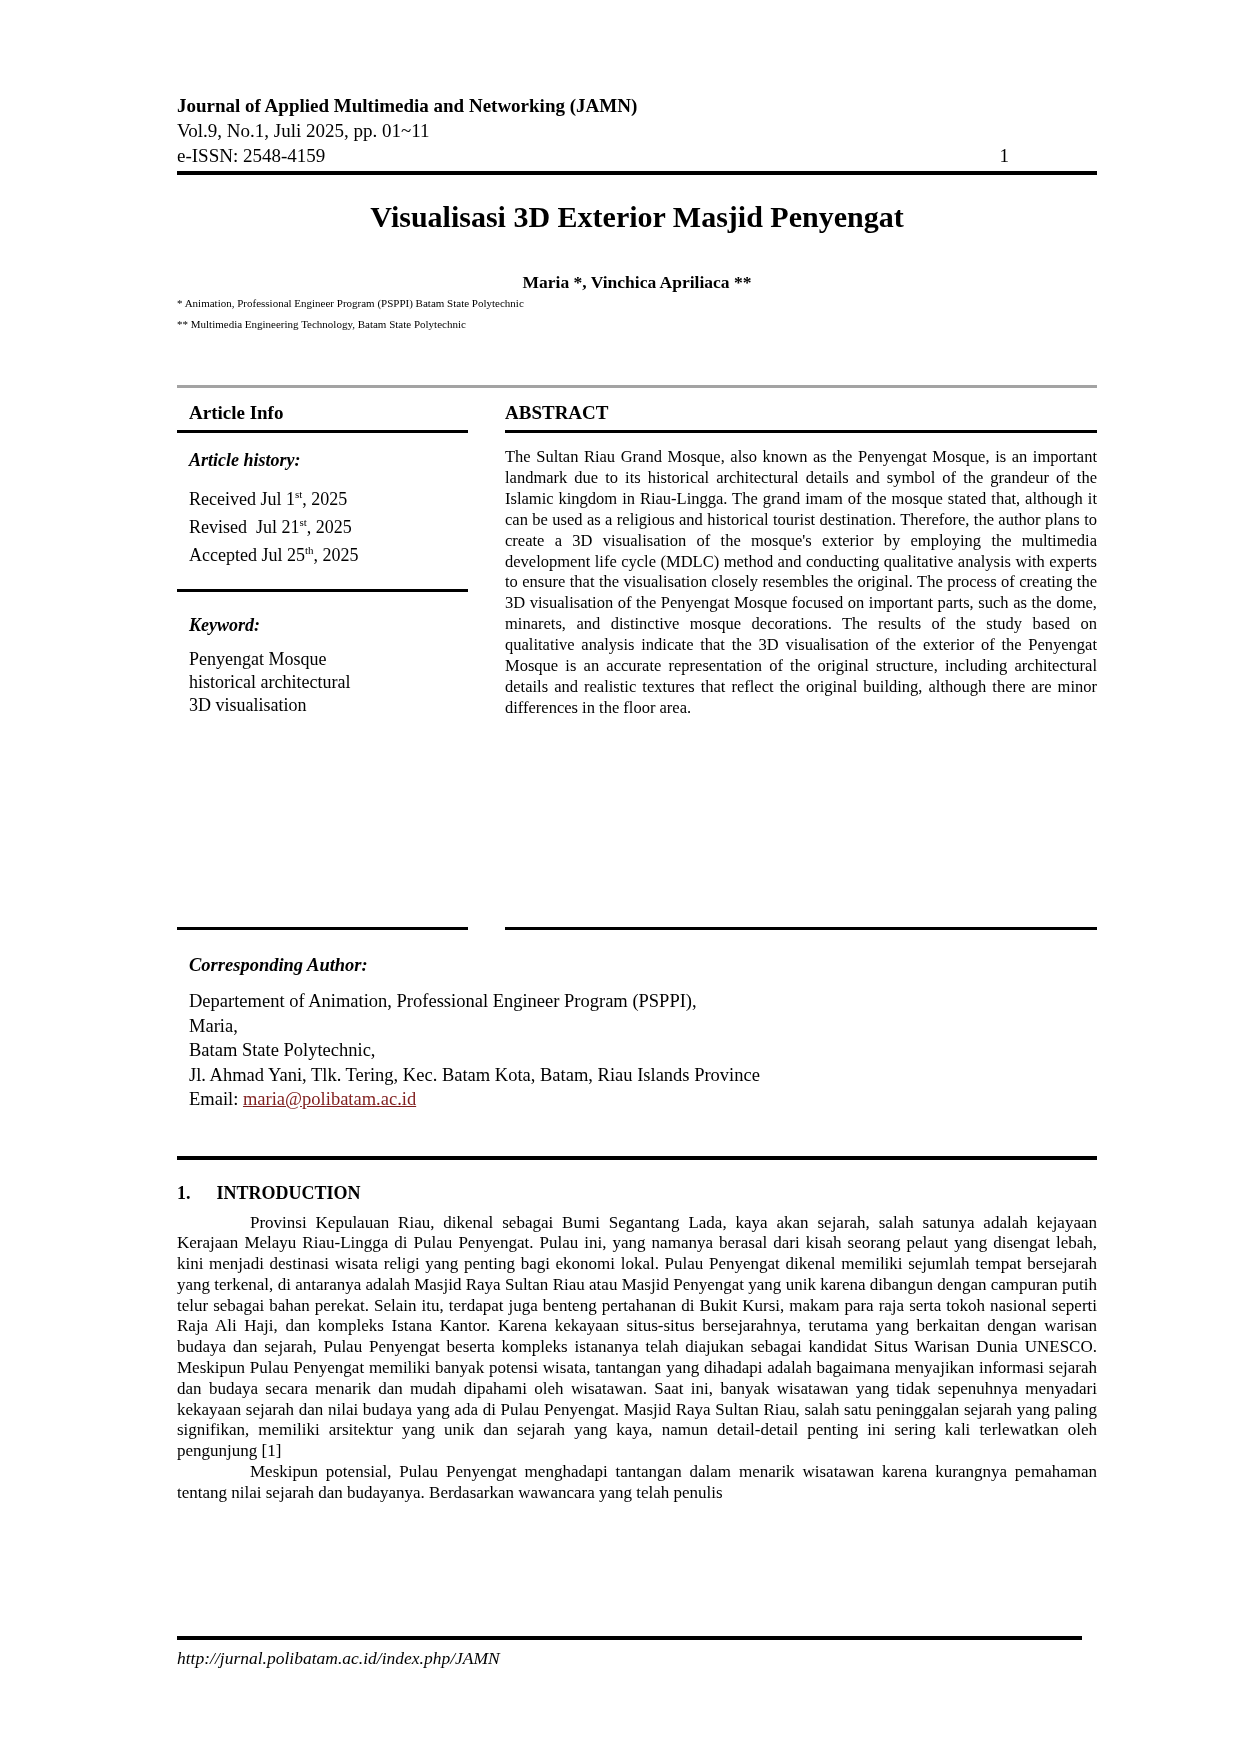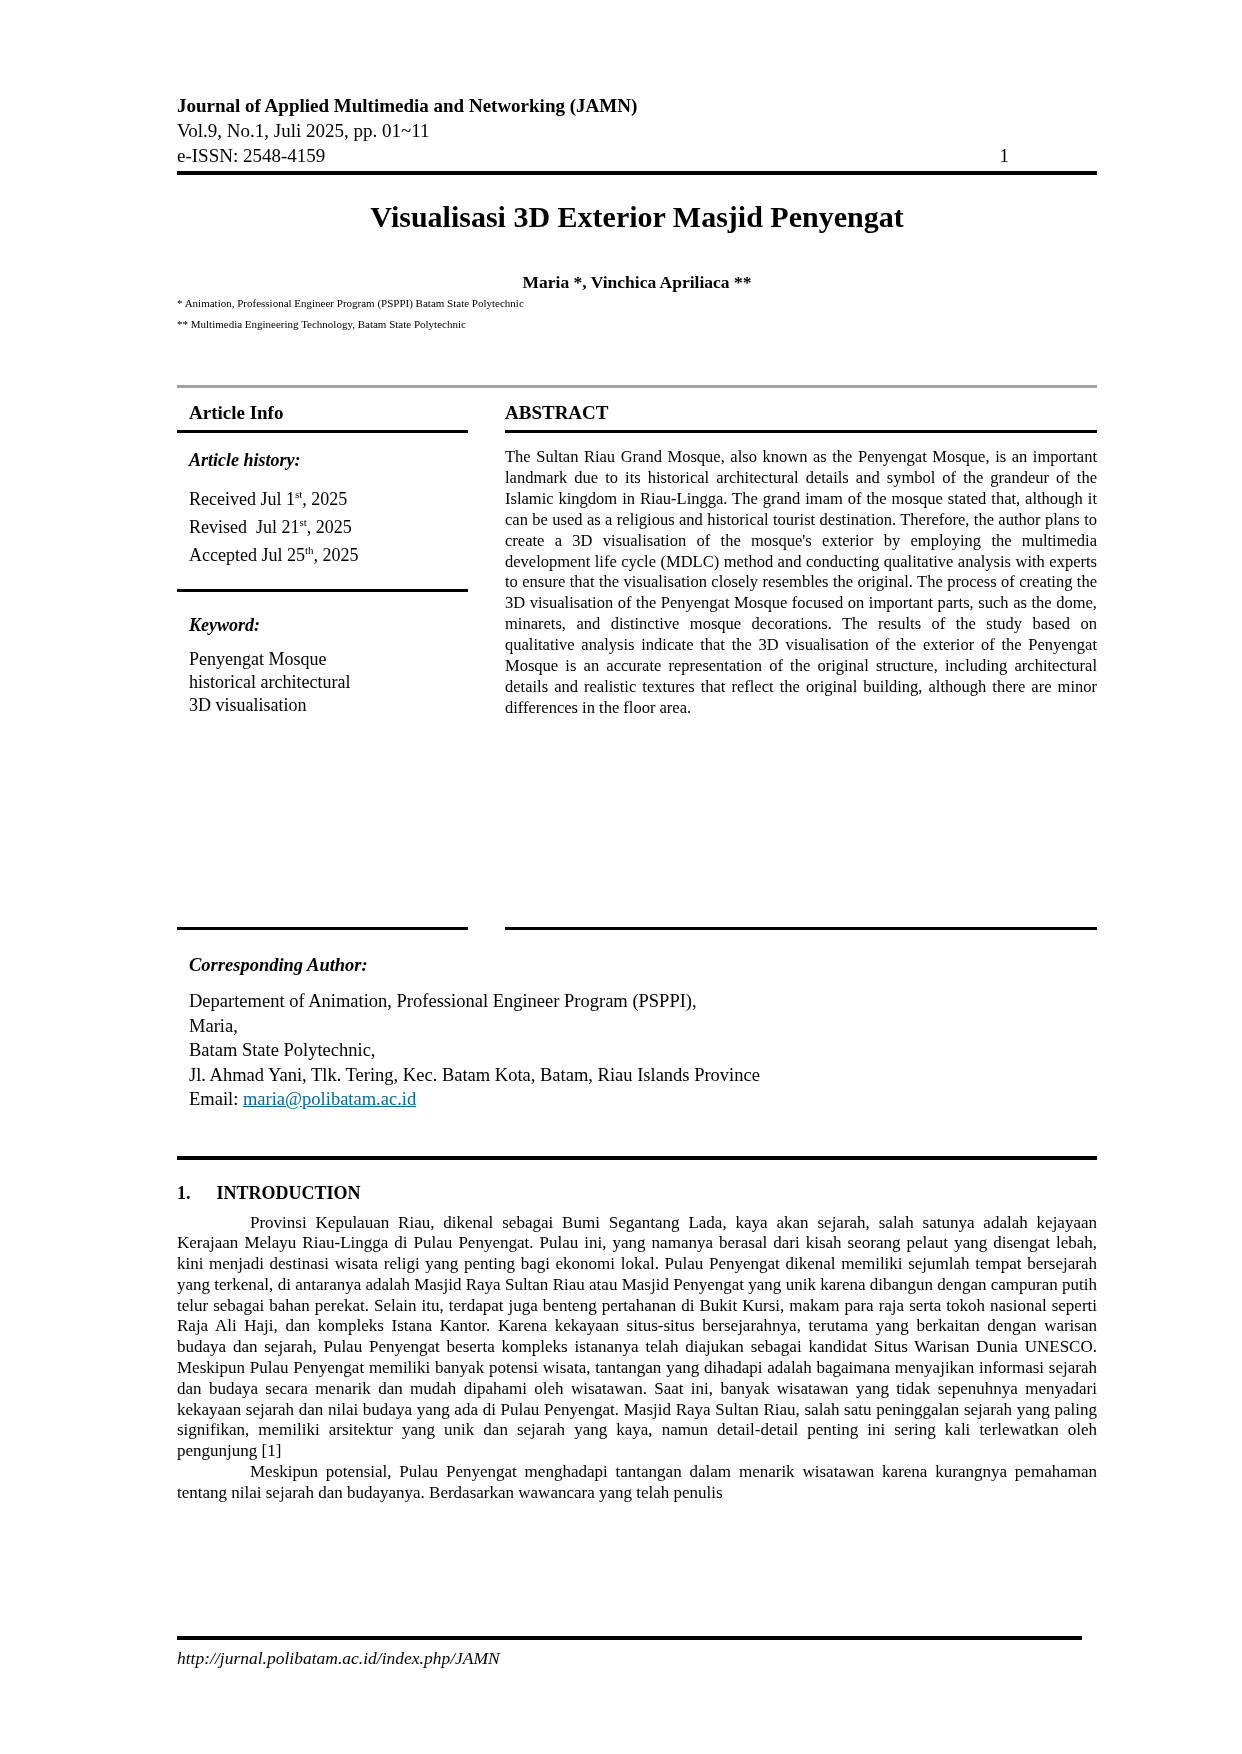--- a/index.html
+++ b/index.html
@@ -40,21 +40,21 @@
   .hist-line sup { font-size: 11px; }
   .mid-rule { margin-top: 22px; }
   .keyword-label { margin-top: 22px; }
   .kw-lines { margin-top: 12px; }
   .abstract-text { margin: 14px 0 0 0; font-size: 16.5px; line-height: 20.9px; text-align: justify; }
   
   .corr { margin-top: 24px; padding-left: 12px; }
   .corr-head { font-size: 18.5px; line-height: 23px; font-weight: bold; font-style: italic; }
   .corr-lines { margin-top: 12px; }
   .corr-line { font-size: 18.5px; line-height: 24.5px; }
-  .email-link { color: #0369a1; text-decoration: underline; }
+  .email-link { color: #7f1d1d; text-decoration: underline; }
   
   .section-rule { margin-top: 44px; }
   .section-heading { margin-top: 22px; font-size: 18px; line-height: 23px; font-weight: bold; }
   .section-num { display: inline-block; margin-right: 26px; }
   .body-para { margin: 8px 0 0 0; font-size: 17px; line-height: 20.8px; text-align: justify; text-indent: 73px; }
   .body-para + .body-para { margin-top: 0; }
   
   .page-footer { position: absolute; top: 1636px; left: 177px; right: 160px; }
   .footer-url { margin-top: 7px; font-size: 17.5px; line-height: 22px; font-style: italic; }
 </style>

